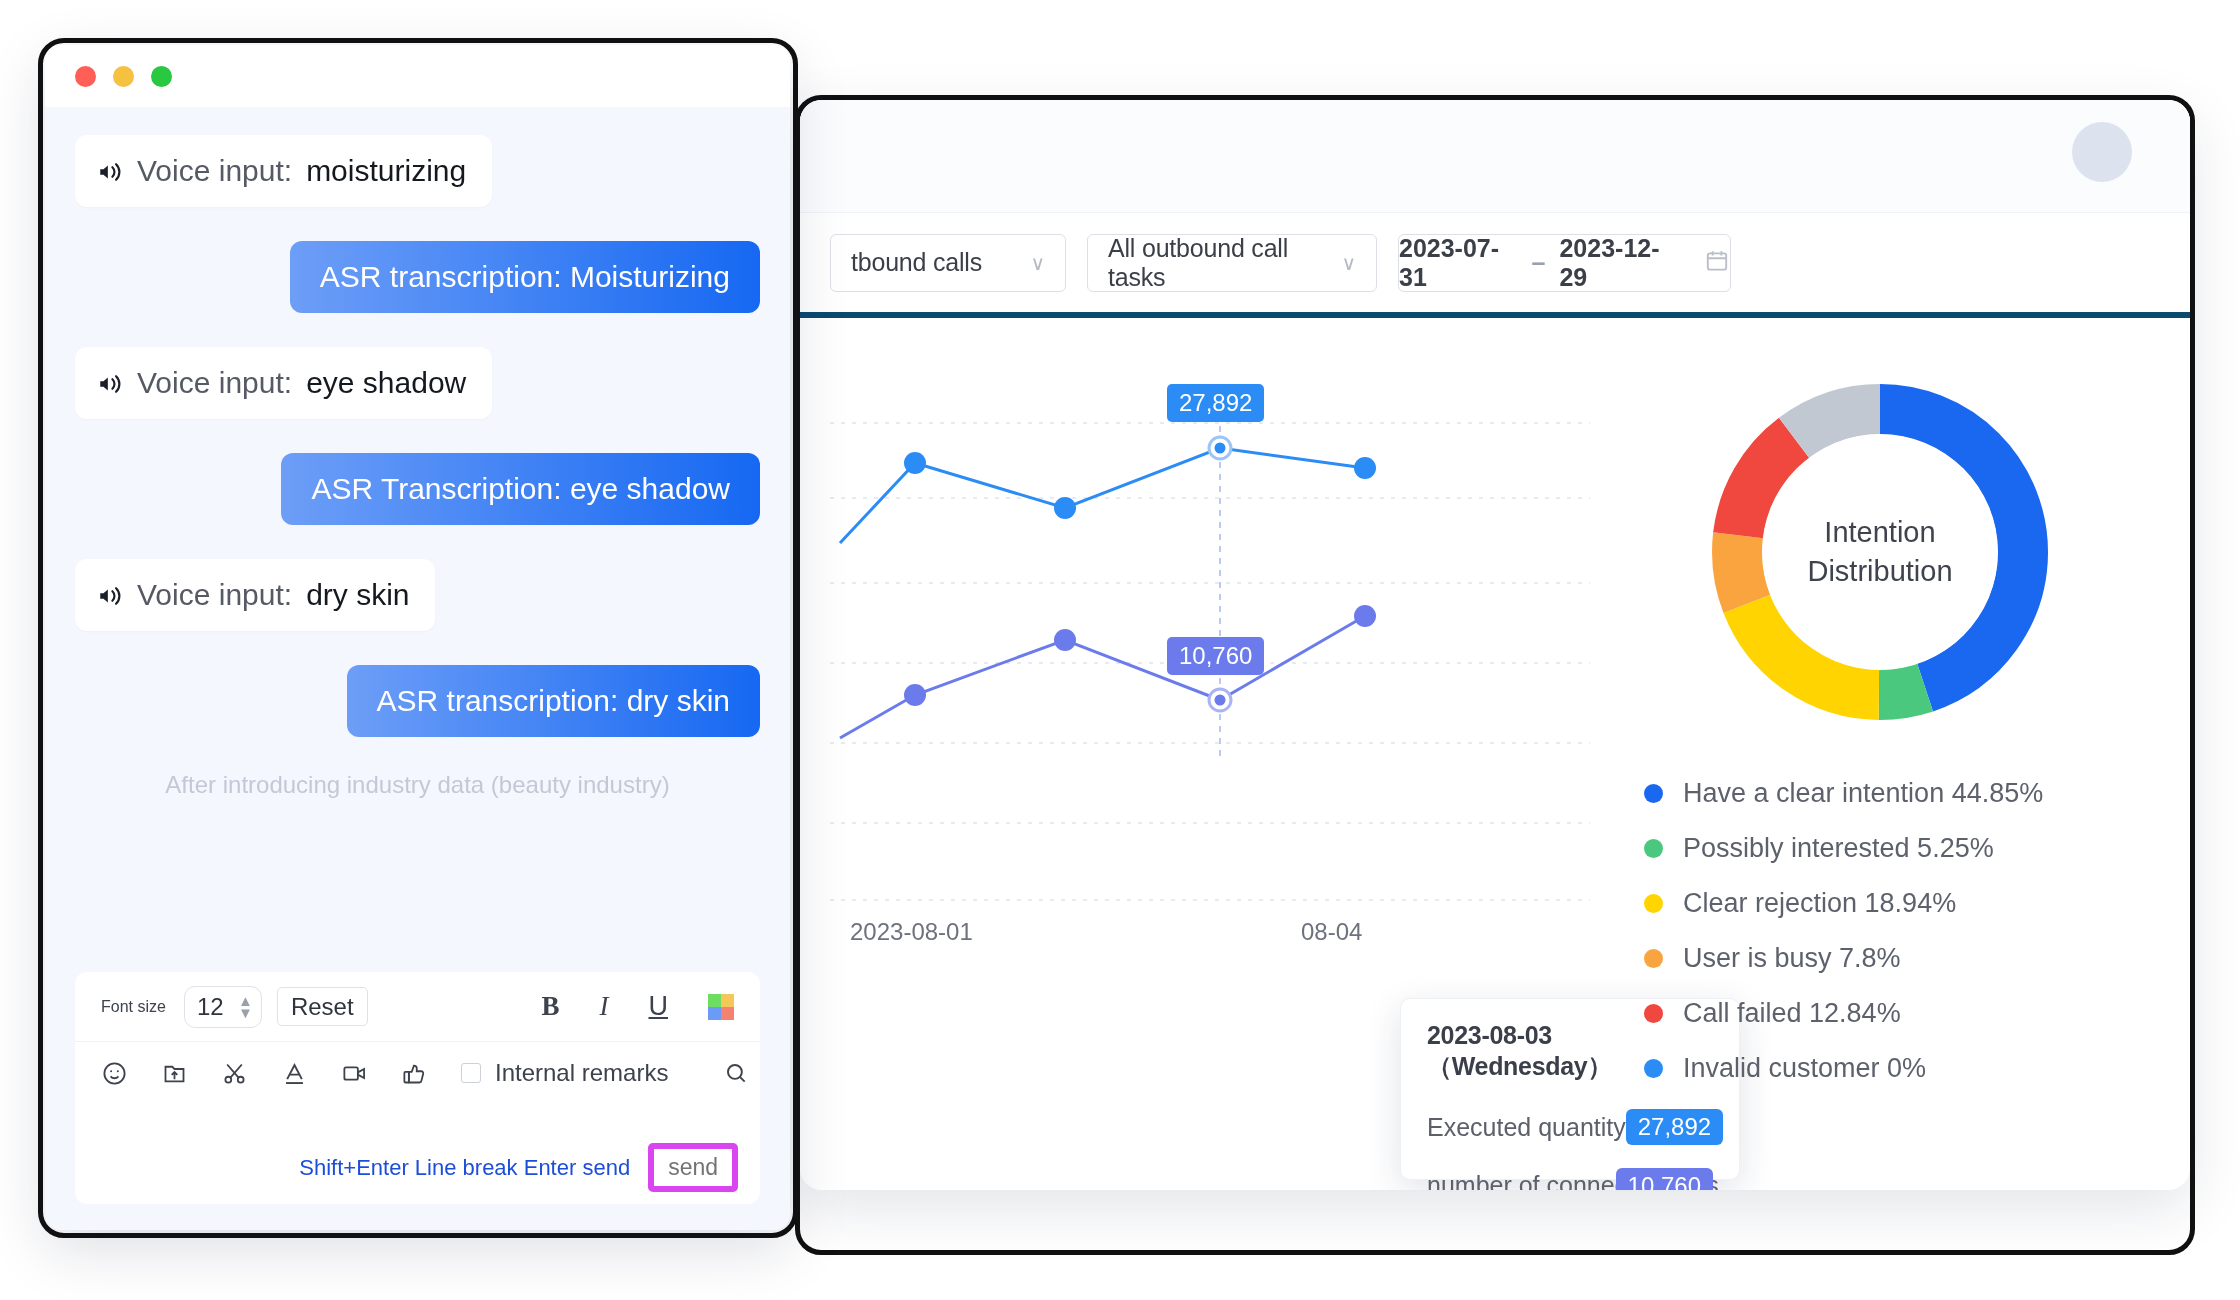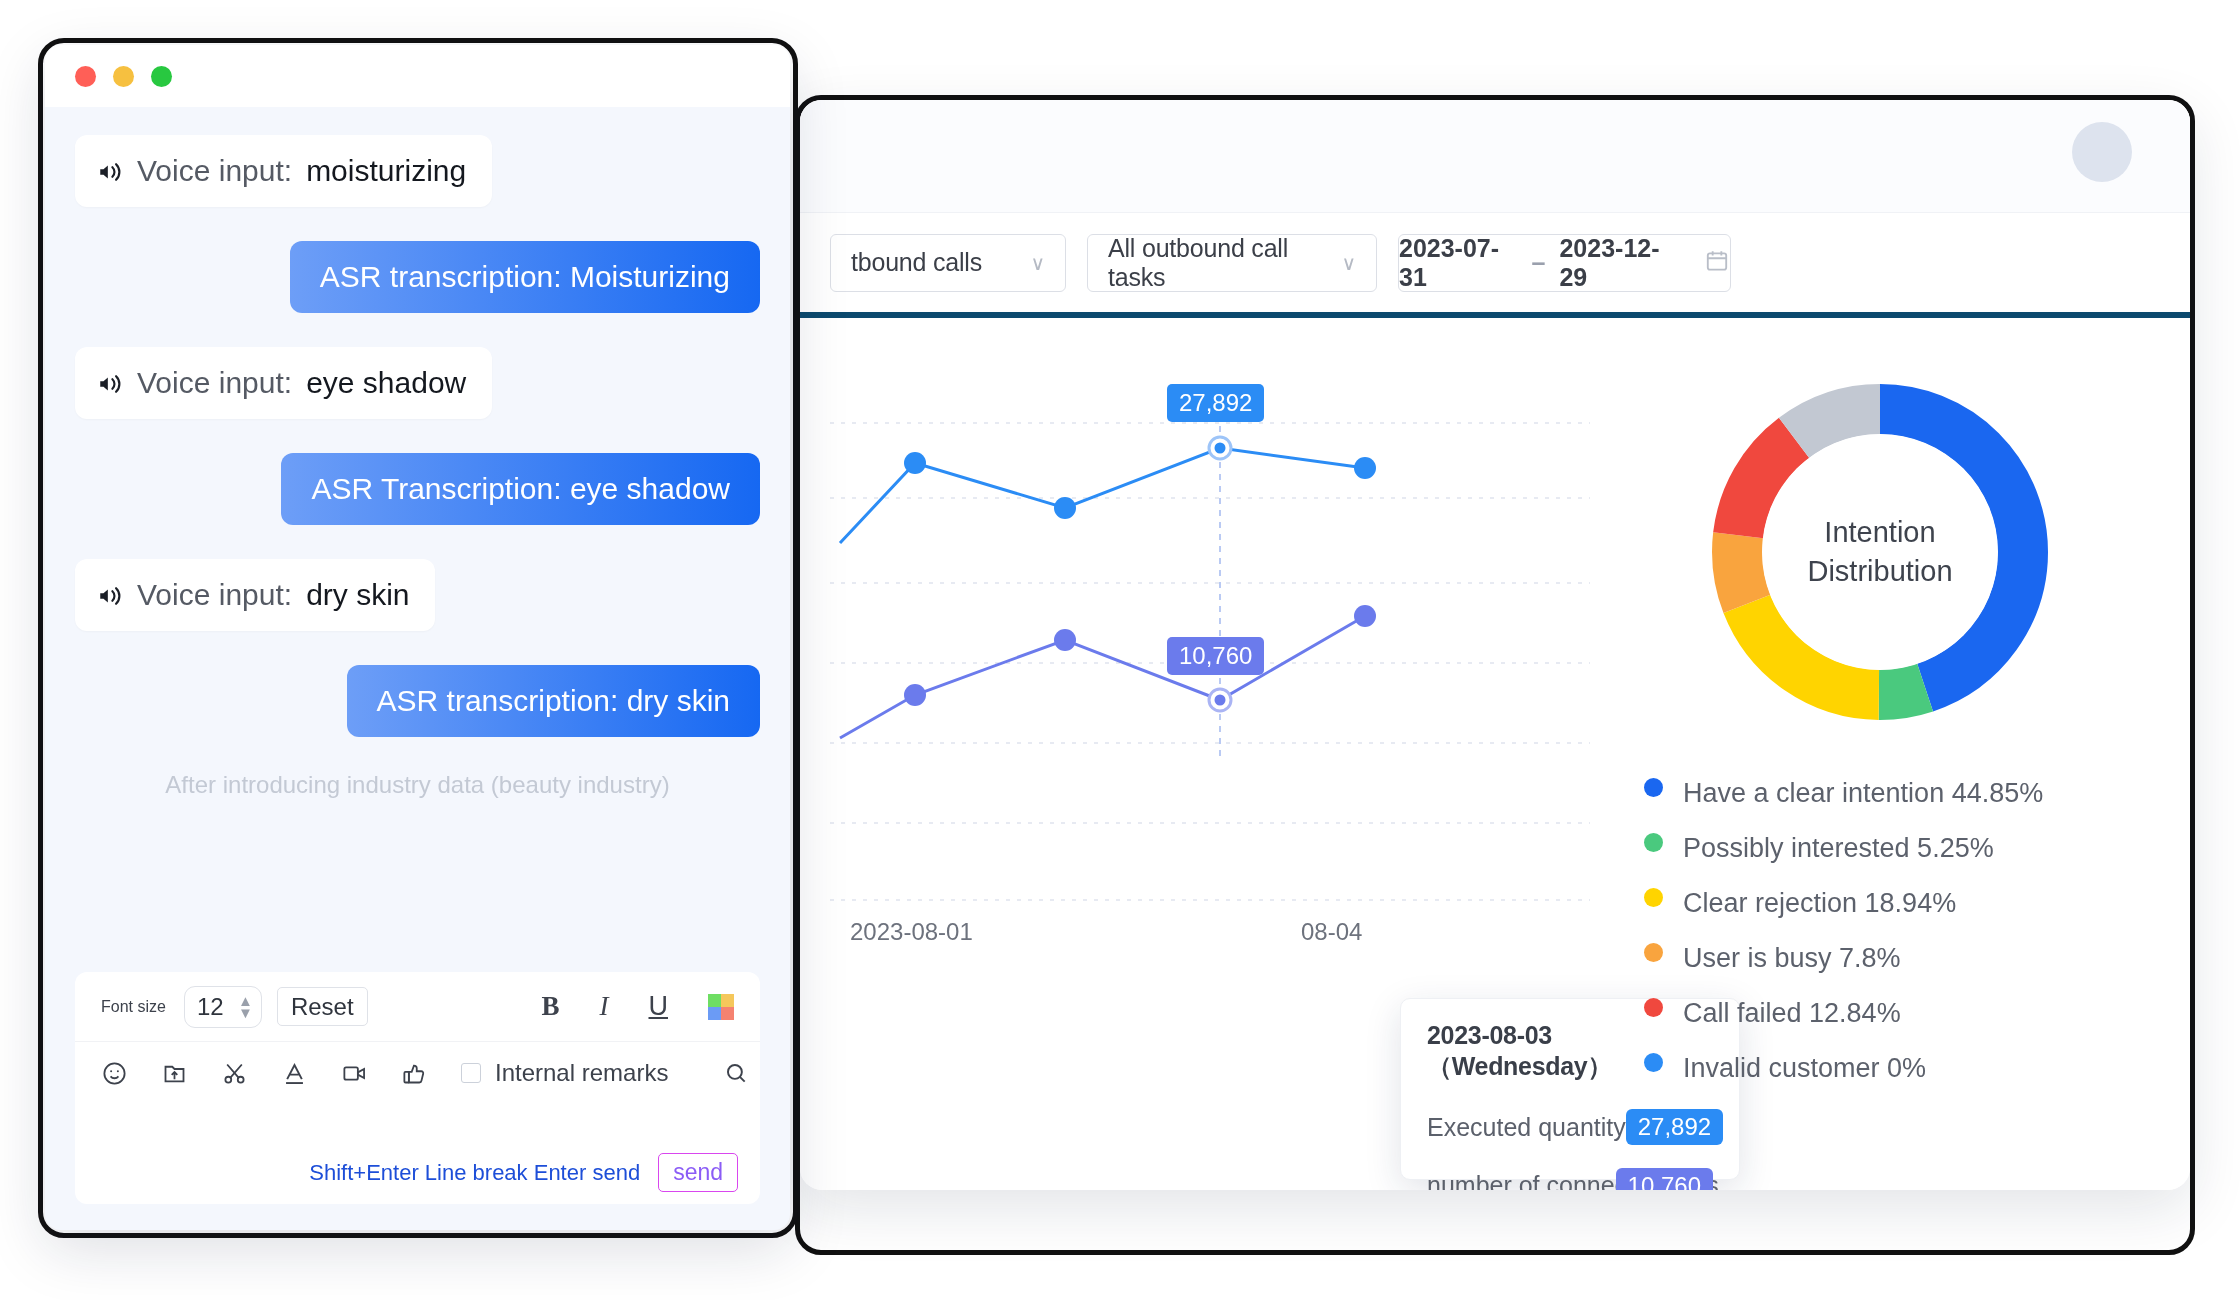--- a/index.html
+++ b/index.html
@@ -98,21 +98,21 @@
   .donut { position: relative; width: 336px; height: 336px; margin: 46px auto 0 auto; }
   .donut-hole {
     position: absolute; left: 50%; top: 50%; transform: translate(-50%,-50%);
     width: 236px; height: 236px; border-radius: 50%; background: #fff;
     display: flex; flex-direction: column; align-items: center; justify-content: center;
   }
   .donut-hole span { font-size: 29px; color: #3e434d; line-height: 1.35; }
 
   .legend { margin-top: 58px; padding-left: 24px; }
   .legend-item {
-    display: flex; align-items: flex-start; gap: 20px;
+    display: flex; align-items: center; gap: 20px;
     margin-bottom: 24px; font-size: 27px; color: #5c616c; white-space: nowrap;
   }
   .legend-dot { width: 19px; height: 19px; border-radius: 50%; flex: none; }
 
   
   .chat-window {
     position: absolute; left: 45px; top: 45px;
     width: 745px; height: 1185px;
     background: #f4f7fd; border-radius: 16px;
     box-shadow: 0 18px 60px rgba(20,30,60,0.15);
@@ -188,22 +188,22 @@
   .chk { width: 20px; height: 20px; border: 1px solid #ccd1da; border-radius: 3px; }
   .remarks-lbl { font-size: 24px; color: #3d424c; white-space: nowrap; }
   .search-ico { width: 26px; height: 26px; margin-left: 22px; color:#3d424c; }
 
   .comp-row3 {
     position: absolute; right: 22px; bottom: 12px;
     display: flex; align-items: center; gap: 18px;
   }
   .send-hint { font-size: 22px; color: #1d4ed8; white-space: nowrap; }
   .send-btn {
-    border: 1px solid #d946ef; border-radius: 5px; background: #fff;
-    padding: 5px 14px; font-size: 23px; color: #8b5cf6;
+    border: 6px solid #d946ef; border-radius: 5px; background: #fff;
+    padding: 5px 14px; font-size: 23px; color: #737373;
   }
 </style>
 </head>
 <body>
 
 <div class="stage">
 
   <div class="scribble right"></div>
   <div class="scribble left"></div>
 

